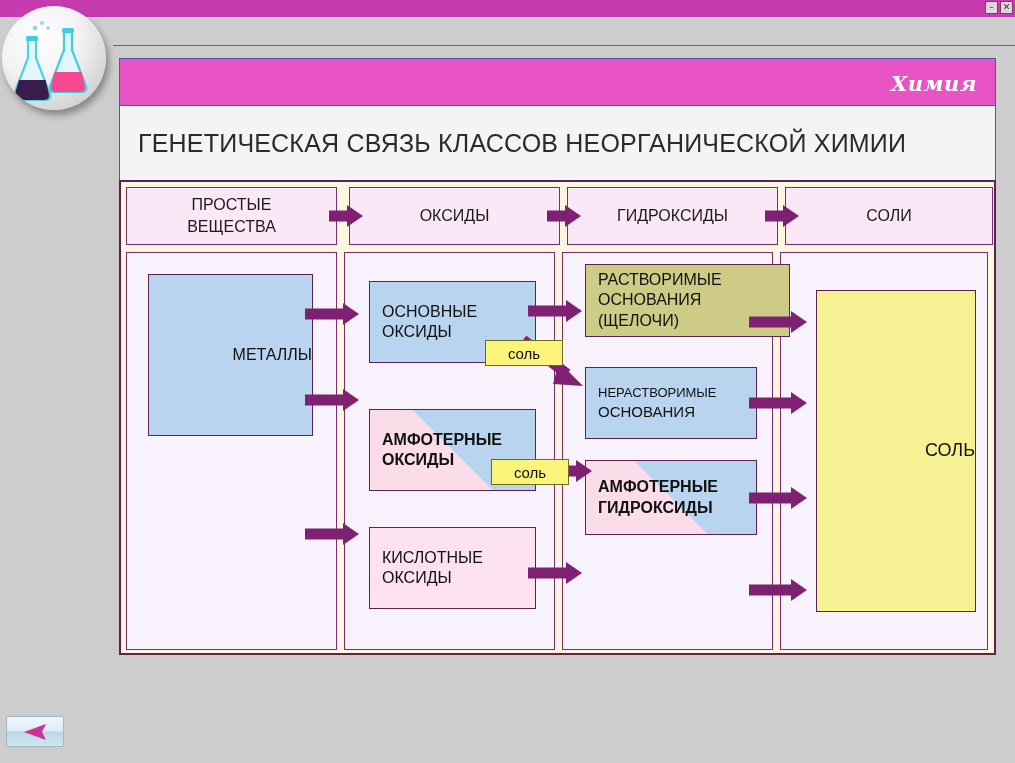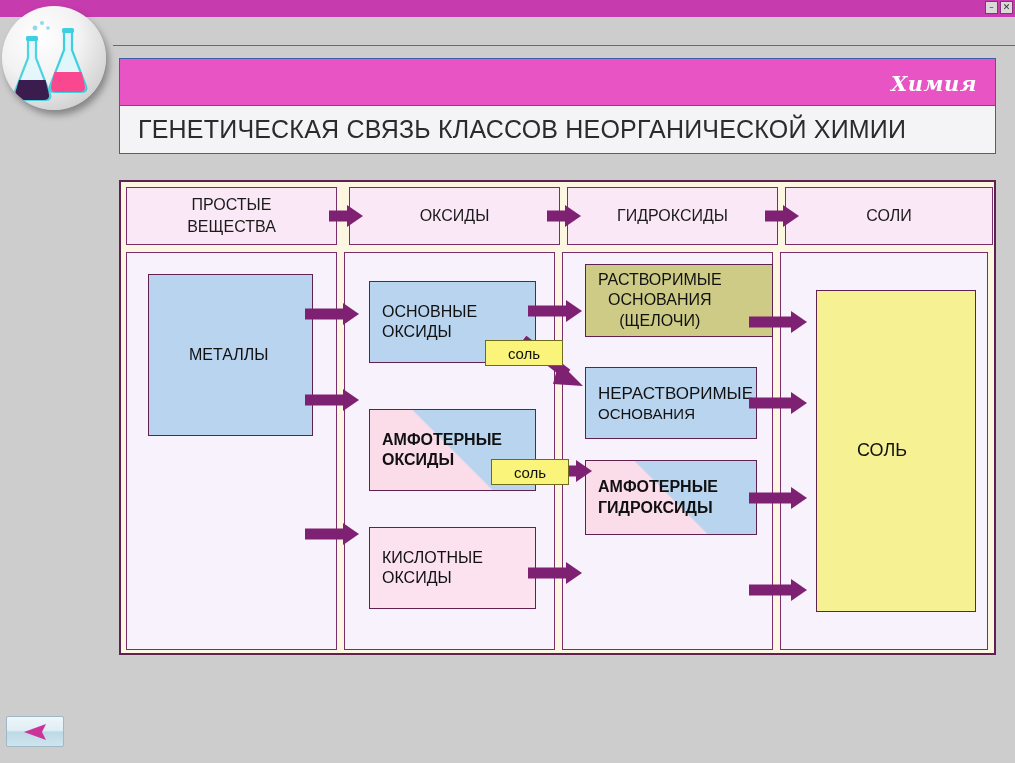--- a/index.html
+++ b/index.html
@@ -45,21 +45,21 @@
   .header-band {
     position: absolute; left: 119px; top: 58px; width: 877px; height: 48px;
     background: #e854c4; border: 1px solid #3b5fa8;
   }
   .header-band .subject {
     position: absolute; right: 18px; top: 12px;
     color: #ffffff; font-size: 21px; font-style: italic; font-weight: bold;
     font-family: "DejaVu Serif", serif; letter-spacing: .5px; margin-left: 27px;
   }
   .title-band {
-    position: absolute; left: 119px; top: 106px; width: 877px; height: 48px;
+    position: absolute; left: 119px; top: 106px; width: 877px; height: 76px;
     background: #f4f4f6; border: 1px solid #3b5fa8; border-top: none;
     display: flex; align-items: center;
   }
   .title-band .title {
     padding-left: 18px; font-size: 25px; color: #2b2b2b; letter-spacing: .2px;
     white-space: nowrap;
   }
 
   
   .frame {
@@ -83,21 +83,21 @@
   }
 
   
   .node {
     position: absolute;
     border: 1px solid #5e2150;
     display: flex; align-items: center;
     font-size: 16px; color: #111; line-height: 1.28;
   }
   .node .lbl { padding: 0 0 0 12px; z-index: 2; position: relative; }
-  .node.center { justify-content: flex-start; padding-left: 40px; }
+  .node.center { justify-content: flex-end; padding-left: 40px; }
   .node.center .lbl { padding: 0; text-align: center; }
 
   .fill-blue  { background: #b9d4ee; }
   .fill-pink  { background: #fbe2ee; }
   .fill-olive { background: #cdcb86; }
   .fill-yellow{ background: #f6f193; }
   .fill-amph  { background: linear-gradient(45deg, #fbdce9 0%, #fbdce9 49.6%, #b9d4ee 50.4%, #b9d4ee 100%); font-weight: bold; }
 
   
   .chip {
@@ -274,31 +274,31 @@
     <div class="arrow" style="left:425px; top:278px; width:50px; height:22px;">
       <div class="shaft" style="width:34px;"></div>
         <div class="head" style="left:30px;"></div>
     </div>
 
     <div class="arrow" style="left:407px; top:380px; width:50px; height:22px;">
       <div class="shaft" style="width:42px;"></div>
         <div class="head" style="left:38px;"></div>
     </div>
 
-    <div class="node fill-olive" style="left:464px; top:82px; width:188px; height:73px;text-align:center;">
+    <div class="node fill-olive" style="left:464px; top:82px; width:205px; height:73px;">
       <div class="lbl">
         <div>РАСТВОРИМЫЕ</div>
         <div>ОСНОВАНИЯ</div>
         <div>(ЩЕЛОЧИ)</div>
       </div>
     </div>
 
     <div class="node fill-blue" style="left:464px; top:185px; width:172px; height:72px;">
       <div class="lbl">
-        <div style="font-size:17px;">НЕРАСТВОРИМЫЕ</div>
+        <div style="font-size:13px;">НЕРАСТВОРИМЫЕ</div>
         <div style="font-size:15px;">ОСНОВАНИЯ</div>
       </div>
     </div>
 
     <div class="node fill-amph" style="left:464px; top:278px; width:172px; height:75px;">
       <div class="lbl">
         <div>АМФОТЕРНЫЕ</div>
         <div>ГИДРОКСИДЫ</div>
       </div>
     </div>

